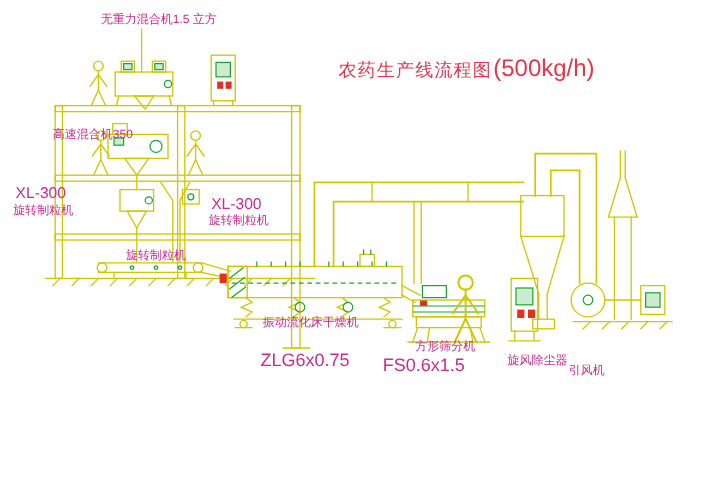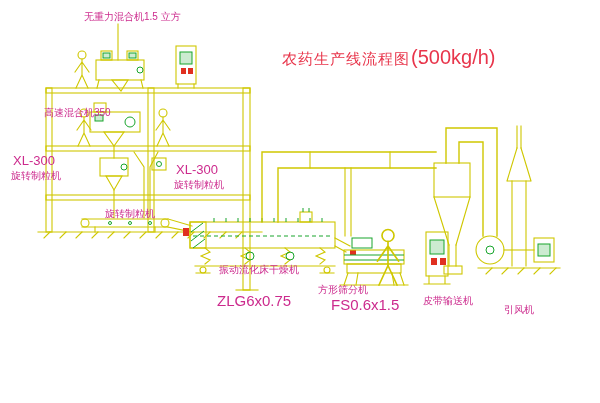--- a/index.html
+++ b/index.html
@@ -193,18 +193,18 @@
 
   <div class="lbl s9" style="left:84px;top:12px">无重力混合机1.5 立方</div>
   <div class="lbl s9" style="left:44px;top:108px">高速混合机350</div>
   <div class="lbl s13" style="left:13px;top:154px">XL-300</div>
   <div class="lbl s9" style="left:11px;top:171px">旋转制粒机</div>
   <div class="lbl s13" style="left:176px;top:163px">XL-300</div>
   <div class="lbl s9" style="left:174px;top:180px">旋转制粒机</div>
   <div class="lbl s9" style="left:105px;top:209px">旋转制粒机</div>
   <div class="lbl s10" style="left:219px;top:265px">振动流化床干燥机</div>
   <div class="lbl s15" style="left:217px;top:293px">ZLG6x0.75</div>
-  <div class="lbl s10" style="left:318px;top:285px">方形筛分机</div>
-  <div class="lbl s15" style="left:331px;top:297px">FS0.6x1.5</div>
-  <div class="lbl s9" style="left:423px;top:296px">皮带输送机</div>
-  <div class="lbl s9" style="left:504px;top:305px">引风机</div>
+  <div class="lbl s10" style="left:346px;top:285px">方形筛分机</div>
+  <div class="lbl s15" style="left:319px;top:297px">FS0.6x1.5</div>
+  <div class="lbl s9" style="left:423px;top:296px">旋风除尘器</div>
+  <div class="lbl s9" style="left:474px;top:305px">引风机</div>
 
 </div>
 
 </body></html>

